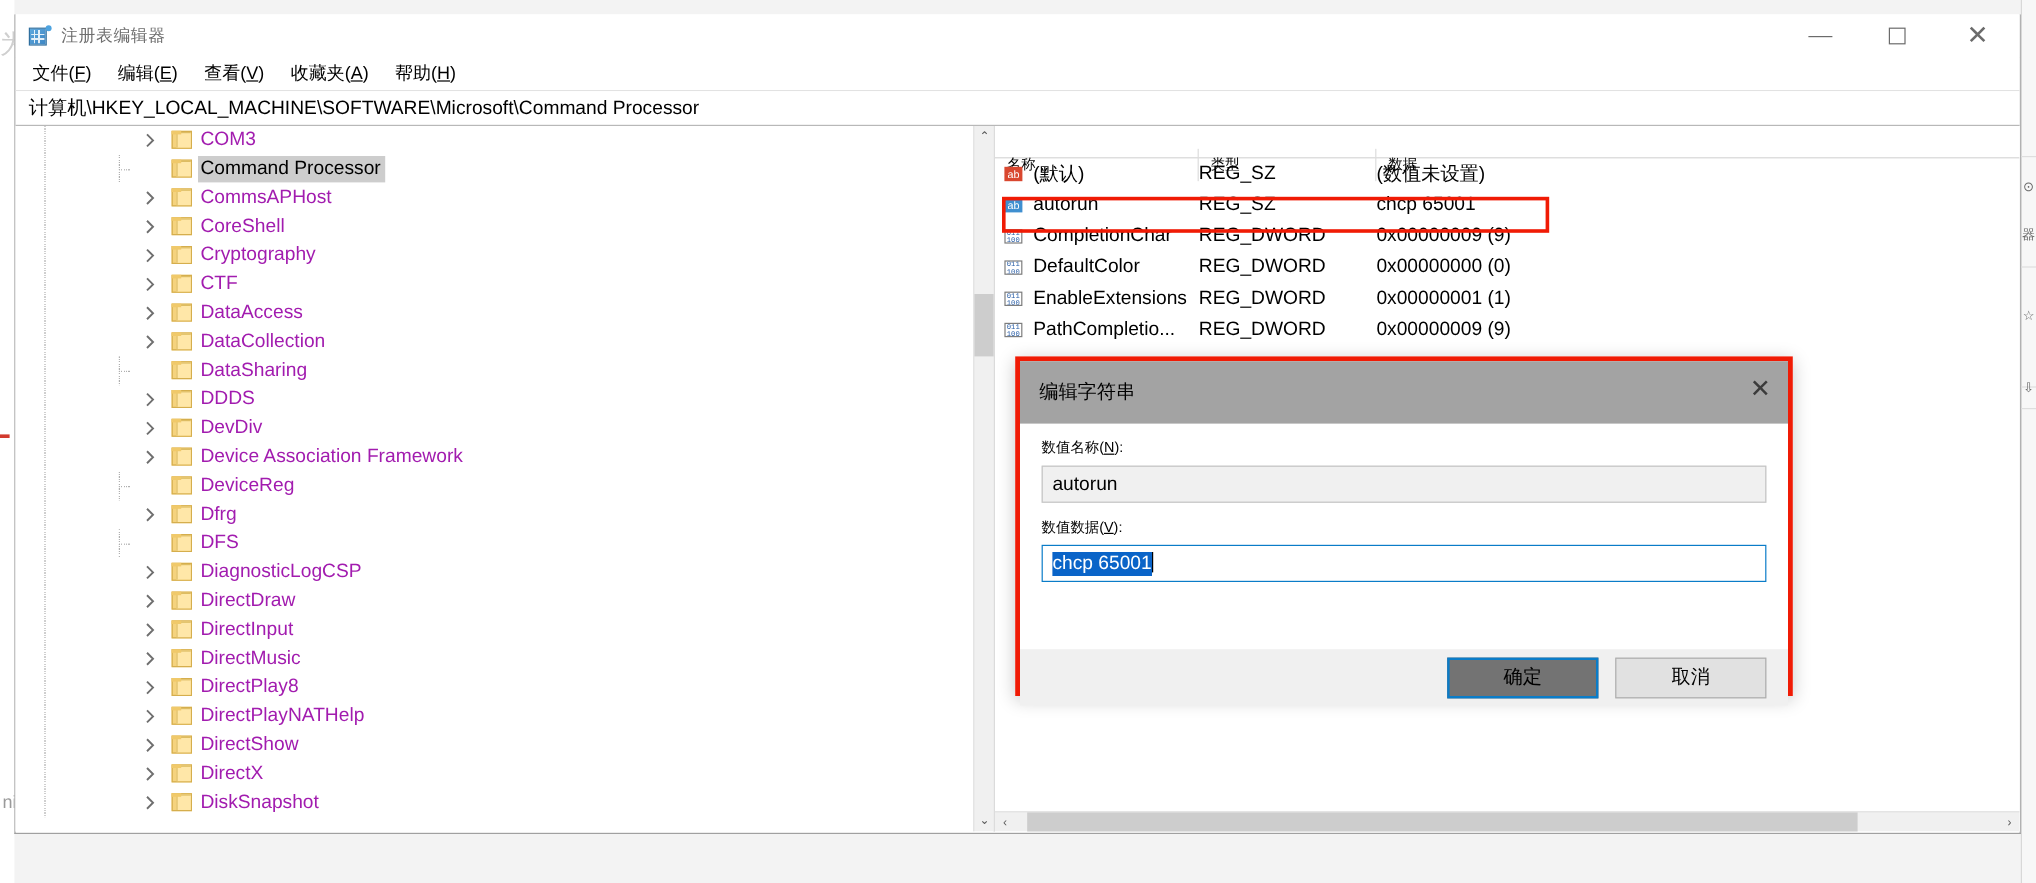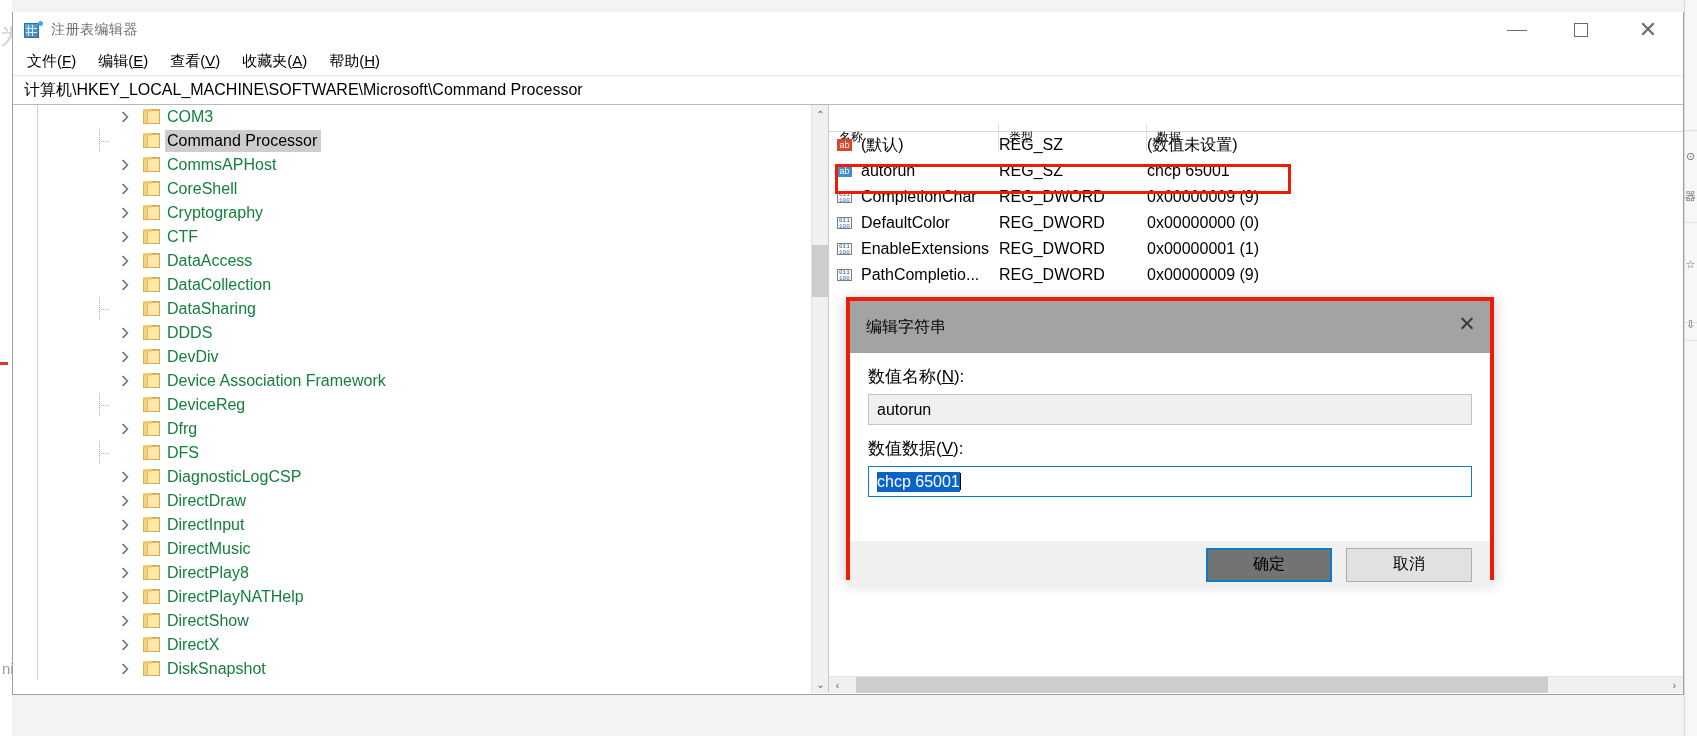--- a/index.html
+++ b/index.html
@@ -174,21 +174,21 @@
   .folder .tab {
     position: absolute; left: 0; top: 0; width: 8px; height: 3px;
     background: #f0c96a;
   }
   .folder .inner {
     position: absolute; left: 4px; top: 1px; width: 12px; height: 13px;
     background: #ffe7a8; border: 1px solid #ddbc62; border-right: none; border-bottom: none;
   }
   .tree-label {
     position: absolute; left: 152px; top: 1px;
-    font-size: 16px; color: #15803d; line-height: 22px;
+    font-size: 16px; color: #a21caf; line-height: 22px;
     padding: 0 4px 0 2px;
   }
 
   
   .tree-vsb {
     position: absolute; right: 0; top: 0; width: 17px; height: 100%;
     background: #f0f0f0; border-left: 1px solid #e0e0e0;
   }
   .vsb-btn {
     position: absolute; left: 0; width: 17px; height: 18px;
@@ -299,21 +299,21 @@
   }
   .dlg-close {
     position: absolute; right: 0; top: 0; width: 46px; height: 46px;
     display: flex; align-items: center; justify-content: center;
     font-size: 21px; color: #3b3b3b; font-weight: 300;
   }
   .dlg-body {
     position: relative; height: 176px; background: #ffffff; padding: 0 18px;
   }
   .dlg-label {
-    font-size: 17px; color: #000; margin-top: 12px; margin-bottom: 6px;
+    font-size: 12px; color: #000; margin-top: 12px; margin-bottom: 6px;
   }
   .dlg-label u { text-decoration: underline; }
   .dlg-input-name {
     height: 31px; border: 1px solid #c4c4c4; background: #f0f0f0;
     font-size: 16px; color: #000; padding: 0 8px; line-height: 29px;
     width: 100%;
   }
   .dlg-input-data {
     height: 31px; border: 1px solid #0a7cc8; background: #ffffff;
     font-size: 16px; color: #000; padding: 0 8px; line-height: 29px;

